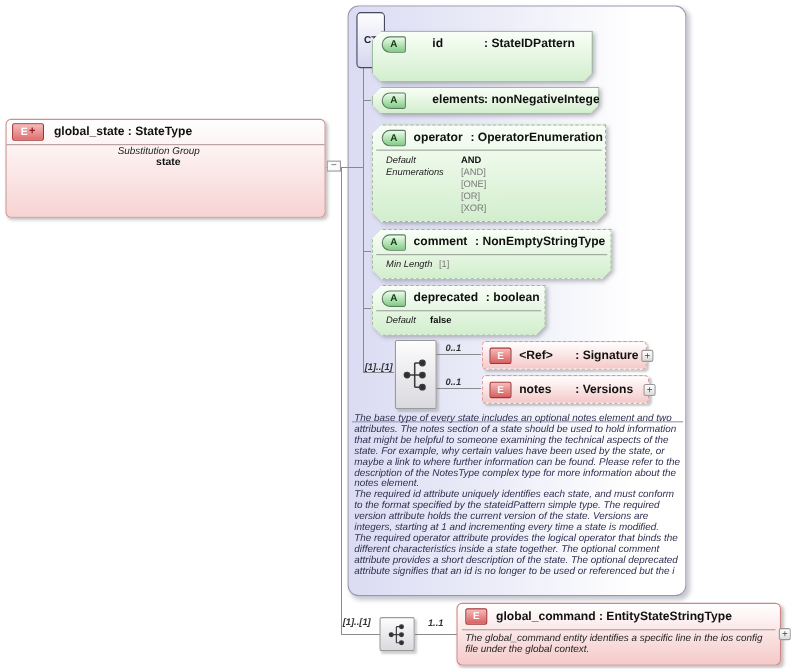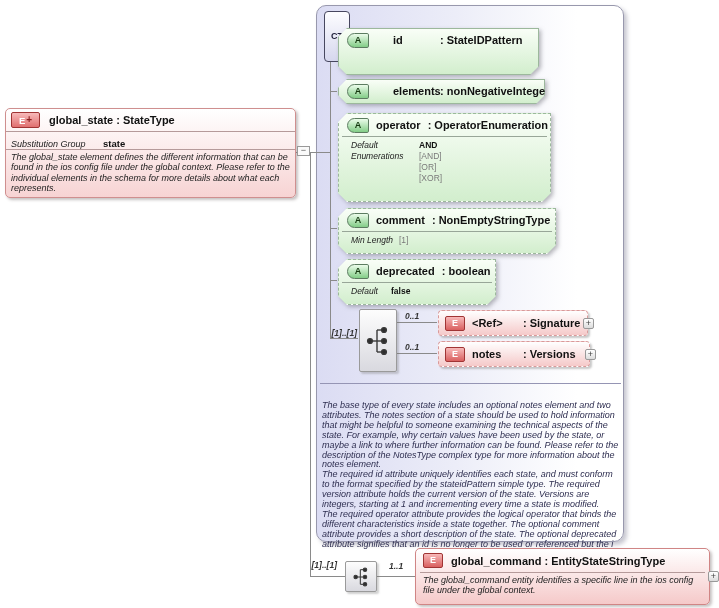--- a/index.html
+++ b/index.html
@@ -55,34 +55,34 @@
   
   .seq-box{position:absolute;border:1px solid #9a9a9a;border-radius:2px;
     background:linear-gradient(#fdfdfd,#d9d9df);box-shadow:2px 2px 2px rgba(120,120,120,.35);
     display:flex;align-items:center;justify-content:center;z-index:5;box-sizing:border-box;}
 
   
   .card{position:absolute;font-size:8.5px;font-style:italic;font-weight:bold;color:#333;z-index:6;white-space:nowrap;}
 
   
   .ct-sep{position:absolute;left:3px;top:377px;width:301px;height:1px;background:#9595b4;z-index:4;}
-  .ct-desc{position:absolute;left:5px;top:395px;width:297px;height:152px;overflow:hidden;
+  .ct-desc{position:absolute;left:5px;top:370px;width:297px;height:152px;overflow:hidden;
     font-size:9px;line-height:9.9px;font-style:italic;color:#2e2e50;z-index:4;}
 
   
   #gs-box{position:absolute;left:5px;top:108px;width:291px;height:90px;box-sizing:border-box;
     border:1px solid #cf8f8f;border-radius:5px;background:linear-gradient(#ffffff,#f7d3d3);
     box-shadow:2px 2px 3px rgba(130,120,120,.45);z-index:3;}
   .gs-title-row{display:flex;align-items:center;gap:9px;height:22px;padding-left:5px;}
   .ep-badge{display:flex;align-items:center;justify-content:center;gap:1px;width:27px;height:14px;
     border:1px solid #a03434;border-radius:2px;background:linear-gradient(#f7b9b9,#e07070);}
   .ep-badge .e{color:#fff;font-weight:bold;font-size:9.5px;}
   .ep-badge .p{color:#8d1f1f;font-weight:bold;font-size:10px;line-height:10px;}
   .gs-title{font-size:11px;font-weight:bold;color:#111;}
-  .gs-row{display:flex;align-items:flex-end;height:17px;border-top:1px solid #b59a9a;padding-left:5px;}
+  .gs-row{display:flex;align-items:center;height:17px;border-top:1px solid #b59a9a;padding-left:5px;flex-direction:column;}
   .gs-row-label{font-style:italic;font-size:9px;color:#222;width:92px;}
   .gs-row-value{font-size:9.5px;font-weight:bold;color:#111;}
   .gs-desc{border-top:1px solid #b59a9a;padding:2px 5px;font-size:9px;line-height:10.4px;
     font-style:italic;color:#222;}
 
   
   .collapse-icon{position:absolute;left:297px;top:146px;width:13px;height:10px;box-sizing:border-box;
     border:1px solid #999;background:#fafafa;font-size:9px;line-height:7px;text-align:center;
     color:#555;z-index:6;cursor:pointer;}
 
@@ -108,21 +108,20 @@
       <span class="ep-badge">
         <span class="e">E</span>
         <span class="p">+</span>
       </span>
       <span class="gs-title">global_state : StateType</span>
     </div>
     <div class="gs-row">
       <span class="gs-row-label">Substitution Group</span>
       <span class="gs-row-value">state</span>
     </div>
-    <div class="gs-desc">The global_state element defines the different information that can be found in the ios config file under the global context. Please refer to the individual elements in the schema for more details about what each represents.</div>
   </div>
 
   <div class="collapse-icon">−</div>
 
   <svg class="connectors" width="719" height="608">
     <g stroke="#8a8a8a" stroke-width="1" fill="none" shape-rendering="crispEdges">
       <path d="M296 152.5 H330"></path>
       <path d="M330.5 40 V339"></path>
       <path d="M330 40.5 H337"></path>
       <path d="M330 91.5 H337"></path>
@@ -174,20 +173,24 @@
           <div class="facet-row">
             <span class="facet-label w68">Default</span>
             <span class="facet-value bold">AND</span>
           </div>
           <div class="facet-row">
             <span class="facet-label w68">Enumerations</span>
             <span class="facet-value">[AND]</span>
           </div>
           <div class="facet-row">
             <span class="facet-label w68"></span>
+            <span class="facet-value">[ONE]</span>
+          </div>
+          <div class="facet-row">
+            <span class="facet-label w68"></span>
             <span class="facet-value">[OR]</span>
           </div>
           <div class="facet-row">
             <span class="facet-label w68"></span>
             <span class="facet-value">[XOR]</span>
           </div>
         </div>
       </div>
     </div>
 

